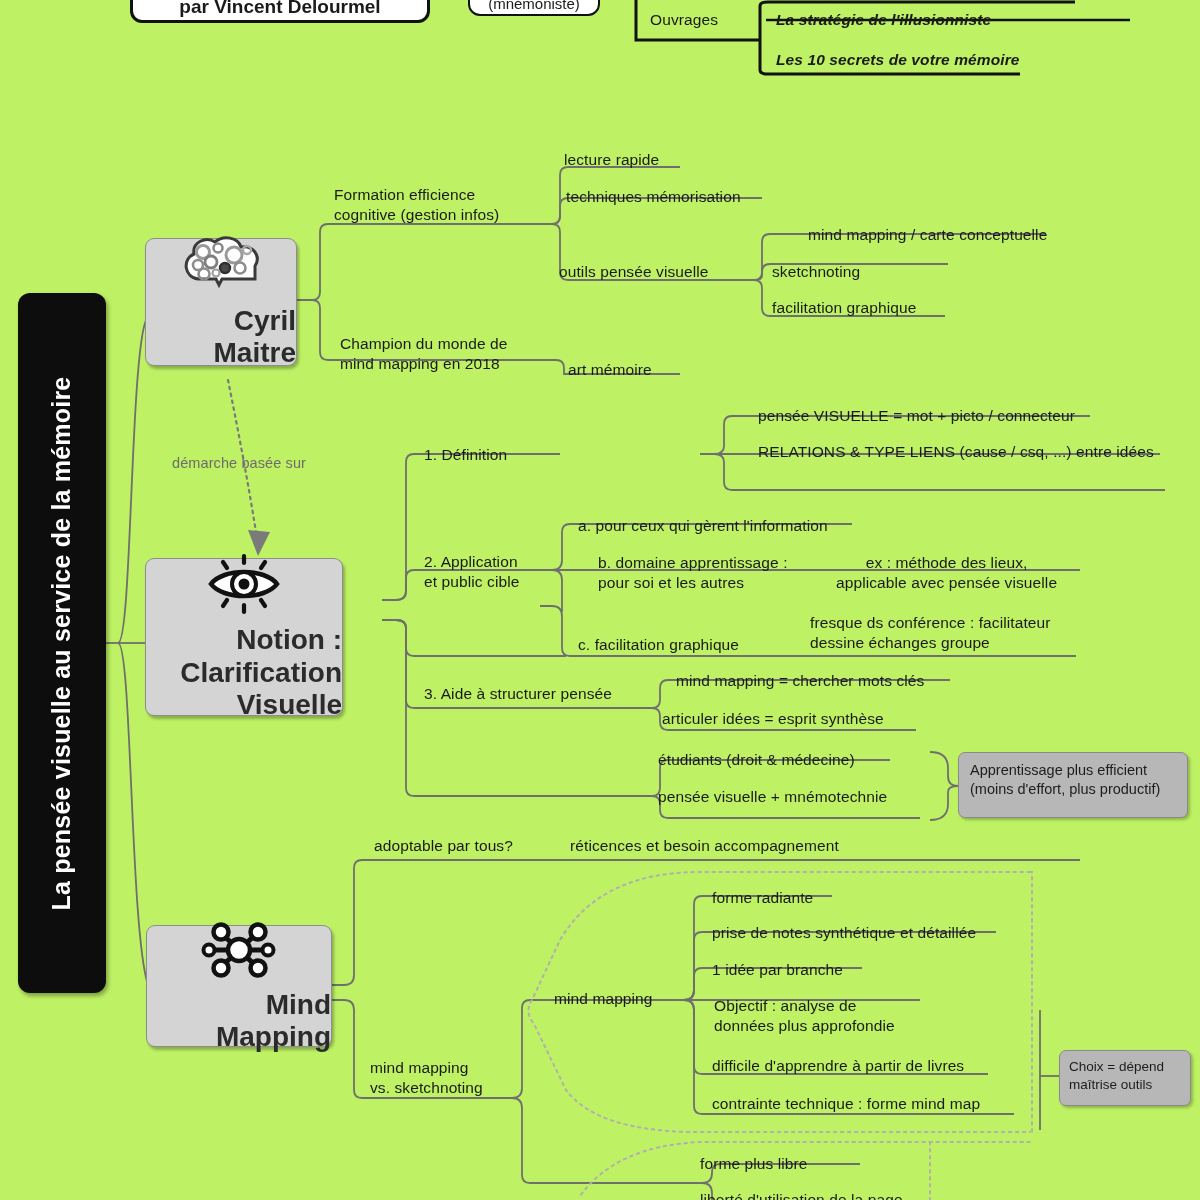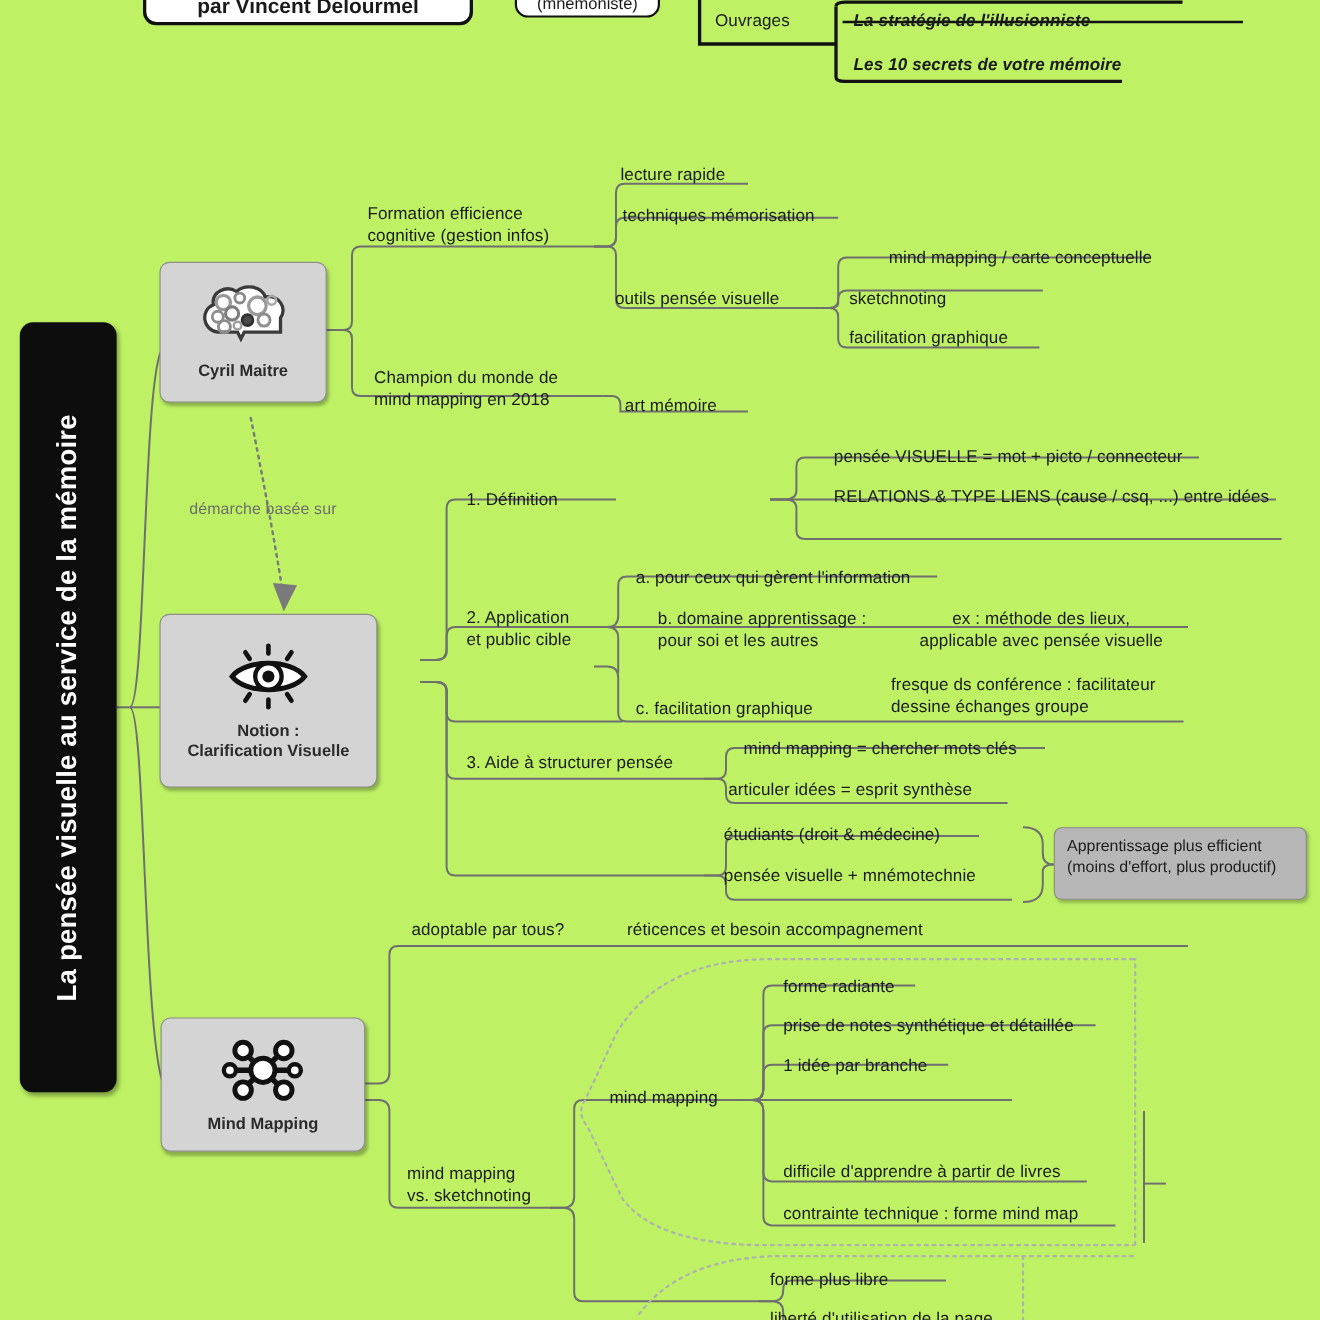--- a/index.html
+++ b/index.html
@@ -51,22 +51,22 @@
     position:absolute;
     background:#d4d4d4;
     border:1.6px solid #8e8e8e;
     border-radius:9px;
     box-shadow:2px 3px 3px rgba(0,0,0,.28);
     display:flex;flex-direction:column;
     align-items:center;justify-content:center;
     box-sizing:border-box;
   }
   .node .nlabel{
-    font-weight:bold;font-size:15px;color:#2b2b2b;
-    text-align:center;line-height:1.16;white-space:pre-line;
+    font-weight:bold;font-size:28px;color:#2b2b2b;
+    text-align:right;line-height:1.16;white-space:pre-line;
   }
   .node .nicon{display:block;margin-bottom:4px;}
   
   .callout{
     position:absolute;
     background:#b7b7b7;
     border:1.4px solid #8a8a8a;
     border-radius:7px;
     box-shadow:2px 2px 3px rgba(0,0,0,.25);
     font-size:14.5px;
@@ -298,20 +298,24 @@
   <div class="lbl" style="left:374px;top:836px;">adoptable par tous?</div>
   <div class="lbl" style="left:570px;top:836px;">réticences et besoin accompagnement</div>
 
   <div class="lbl" style="left:370px;top:1058px;">mind mapping
 vs. sketchnoting</div>
 
   <div class="lbl" style="left:554px;top:989px;">mind mapping</div>
   <div class="lbl" style="left:712px;top:888px;">forme radiante</div>
   <div class="lbl" style="left:712px;top:923px;">prise de notes synthétique et détaillée</div>
   <div class="lbl" style="left:712px;top:960px;">1 idée par branche</div>
+  <div class="lbl" style="left:714px;top:996px;">Objectif : analyse de
+données plus approfondie</div>
   <div class="lbl" style="left:712px;top:1056px;">difficile d'apprendre à partir de livres</div>
   <div class="lbl" style="left:712px;top:1094px;">contrainte technique : forme mind map</div>
 
   <div class="lbl" style="left:700px;top:1154px;">forme plus libre</div>
   <div class="lbl" style="left:700px;top:1190px;">liberté d'utilisation de la page</div>
 
+  <div class="callout" style="left:1059px;top:1050px;width:132px;height:56px;font-size:13.5px;padding:7px 9px;">Choix = dépend
+maîtrise outils</div>
 
 </div>
 
 </body></html>

